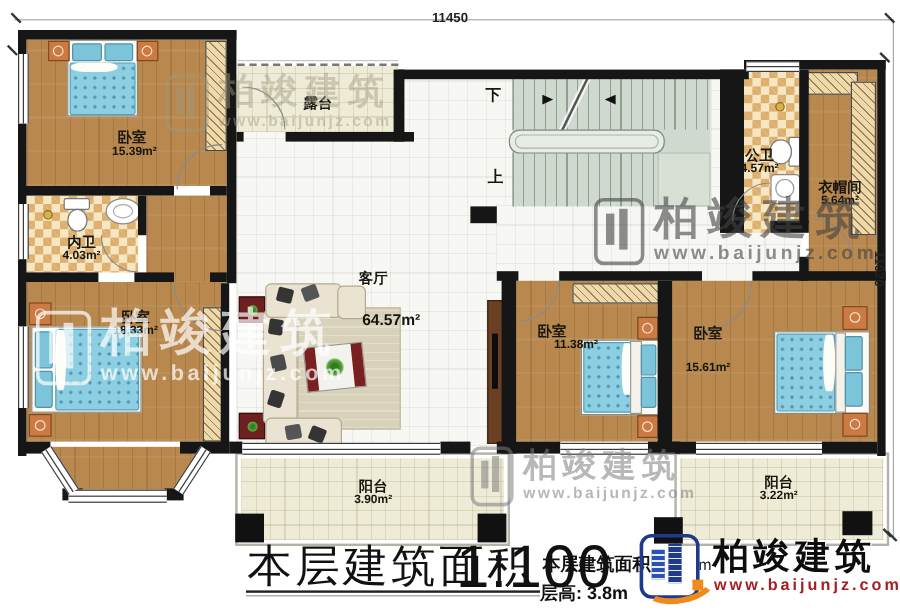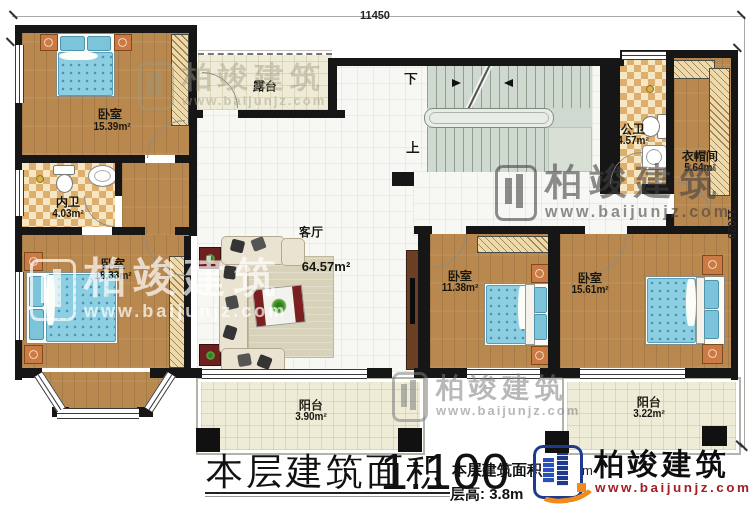--- a/index.html
+++ b/index.html
@@ -266,23 +266,23 @@
   <div class="rlbl" style="left:113px;top:258px">卧室</div>
   <div class="rarea" style="left:113px;top:271px">18.33m²</div>
   <div class="rlbl" style="left:265px;top:80px">露台</div>
   <div class="rlbl" style="left:311px;top:226px">客厅</div>
   <div class="rarea" style="left:326px;top:260px;font-size:13px">64.57m²</div>
   <div class="rlbl" style="left:633px;top:123px">公卫</div>
   <div class="rarea" style="left:633px;top:136px">4.57m²</div>
   <div class="rlbl" style="left:700px;top:150px">衣帽间</div>
   <div class="rarea" style="left:700px;top:163px">5.64m²</div>
   <div class="rlbl" style="left:460px;top:270px">卧室</div>
-  <div class="rarea" style="left:460px;top:283px">11.38m²</div>
+  <div class="rarea" style="left:480px;top:283px">11.38m²</div>
   <div class="rlbl" style="left:590px;top:272px">卧室</div>
-  <div class="rarea" style="left:590px;top:285px">15.61m²</div>
+  <div class="rarea" style="left:590px;top:302px">15.61m²</div>
   <div class="rlbl" style="left:311px;top:399px">阳台</div>
   <div class="rarea" style="left:311px;top:412px">3.90m²</div>
   <div class="rlbl" style="left:649px;top:396px">阳台</div>
   <div class="rarea" style="left:649px;top:409px">3.22m²</div>
   <div class="rlbl" style="left:411px;top:72px;font-size:13px">下</div>
   <div class="rlbl" style="left:413px;top:141px;font-size:13px">上</div>
 
   <div class="wm" style="left:138px;top:62px;color:rgba(160,152,128,.45)">
     <div class="wmb" style="width:30px;height:42px">
       <i style="left:6px;top:8px;width:6px;height:22px"></i>

